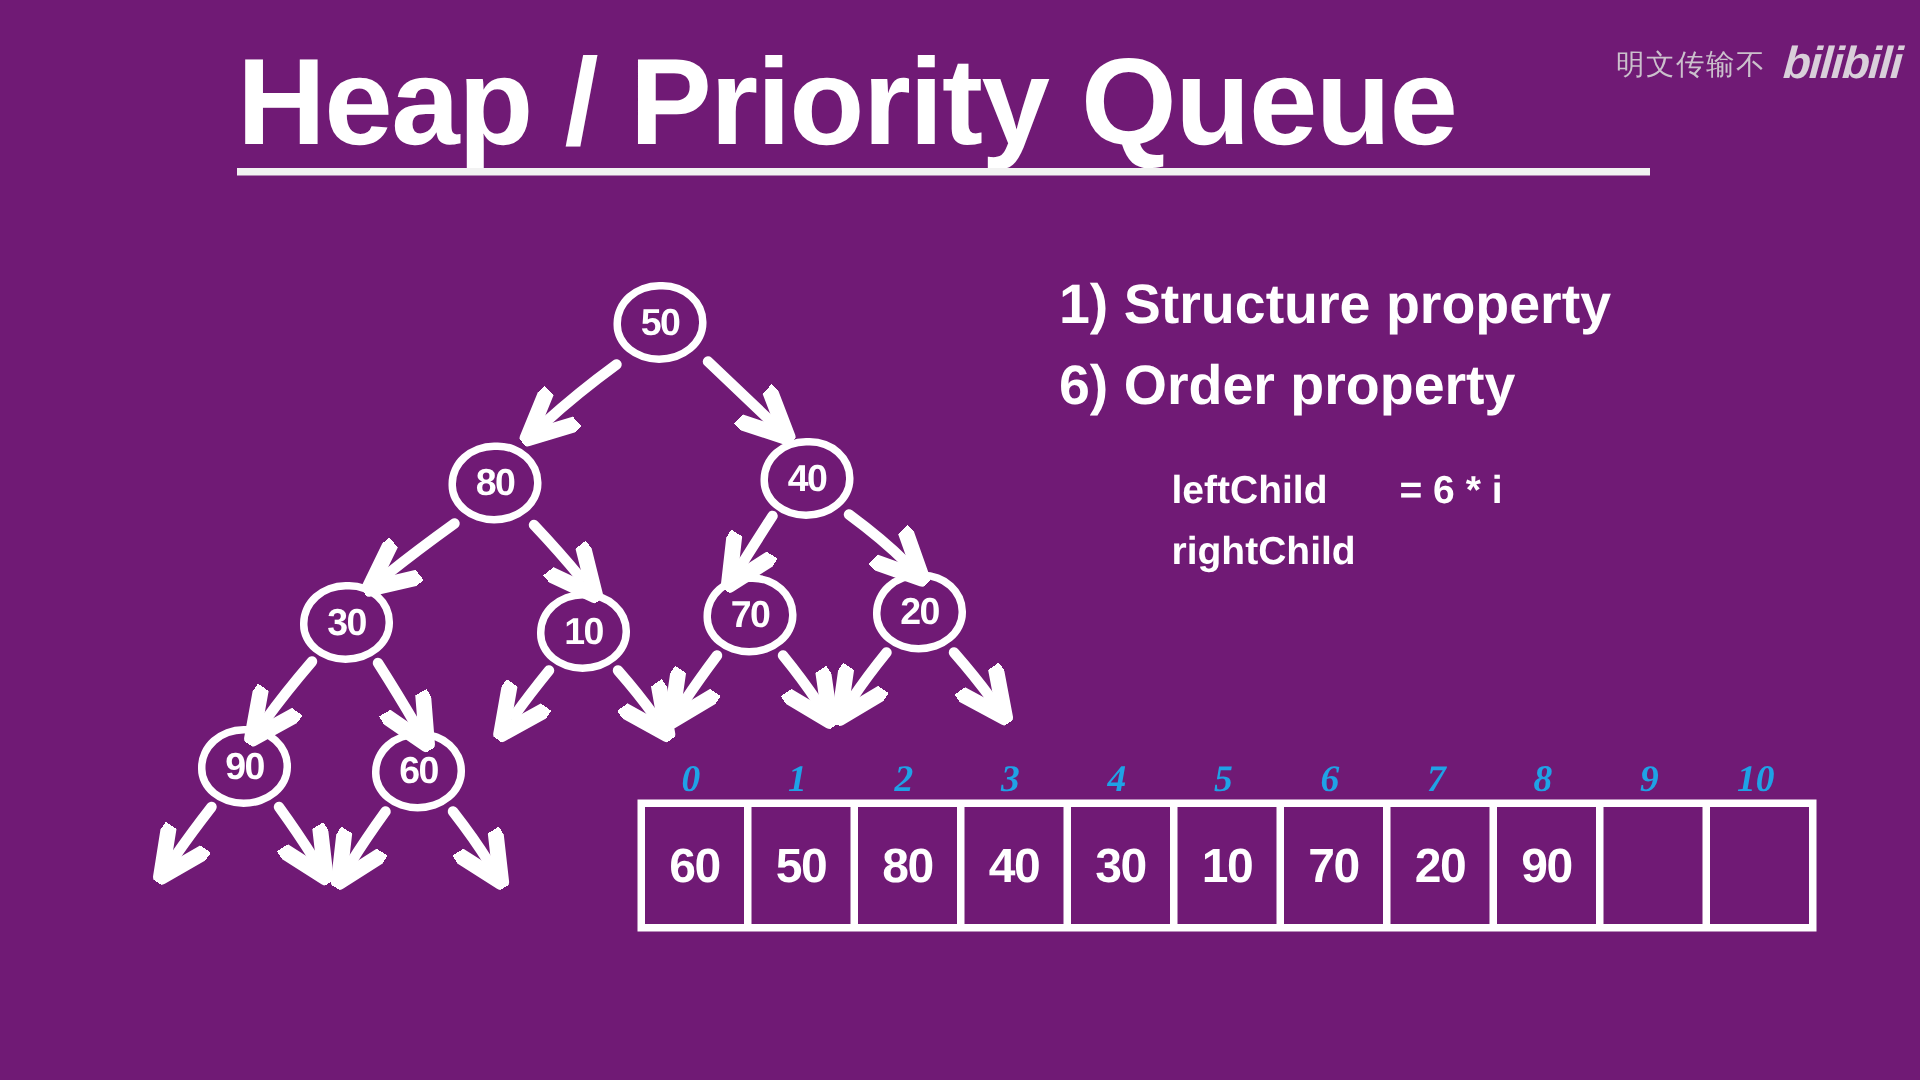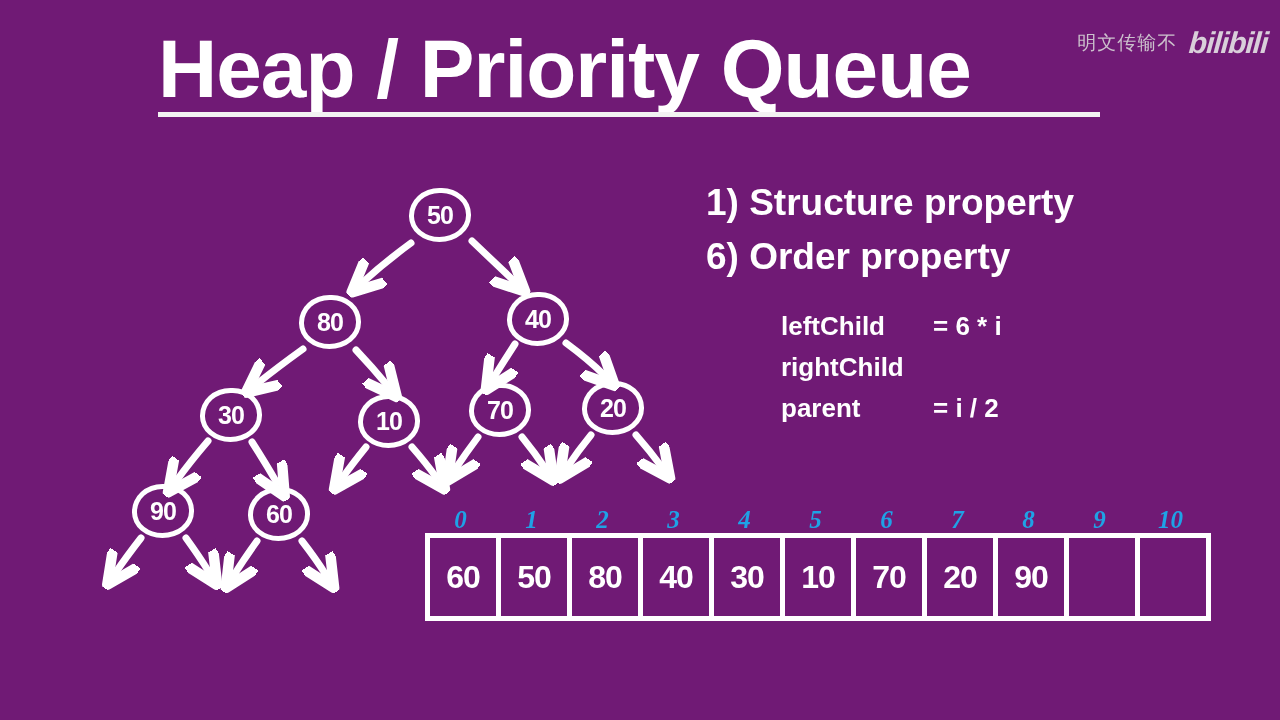--- a/index.html
+++ b/index.html
@@ -205,24 +205,20 @@
     <div class="note-line">6) Order property</div>
   </div>
 
   <div id="formula-block">
     <div class="formula-row">
       <span class="formula-name">leftChild</span>
       <span class="formula-expr">= 6 * i</span>
     </div>
     <div class="formula-row">
       <span class="formula-name">rightChild</span>
-    </div>
-    <div class="formula-row">
-      <span class="formula-name">parent</span>
-      <span class="formula-expr">= i / 2</span>
     </div>
   </div>
 
   <svg id="tree-layer" viewBox="0 0 1280 720" xmlns="http://www.w3.org/2000/svg">
     <defs>
       <marker id="arrowhead" markerWidth="5.2" markerHeight="5.2" refX="2.4" refY="2.6" orient="auto" markerUnits="strokeWidth">
         <path d="M0.2,0.5 L4.6,2.6 L0.2,4.7" fill="none" stroke="#ffffff" stroke-width="1.5" stroke-linecap="round" stroke-linejoin="round"></path>
       </marker>
     </defs>
     <g fill="none" stroke="#ffffff" stroke-width="7" stroke-linecap="round" stroke-linejoin="round" marker-end="url(#arrowhead)">

